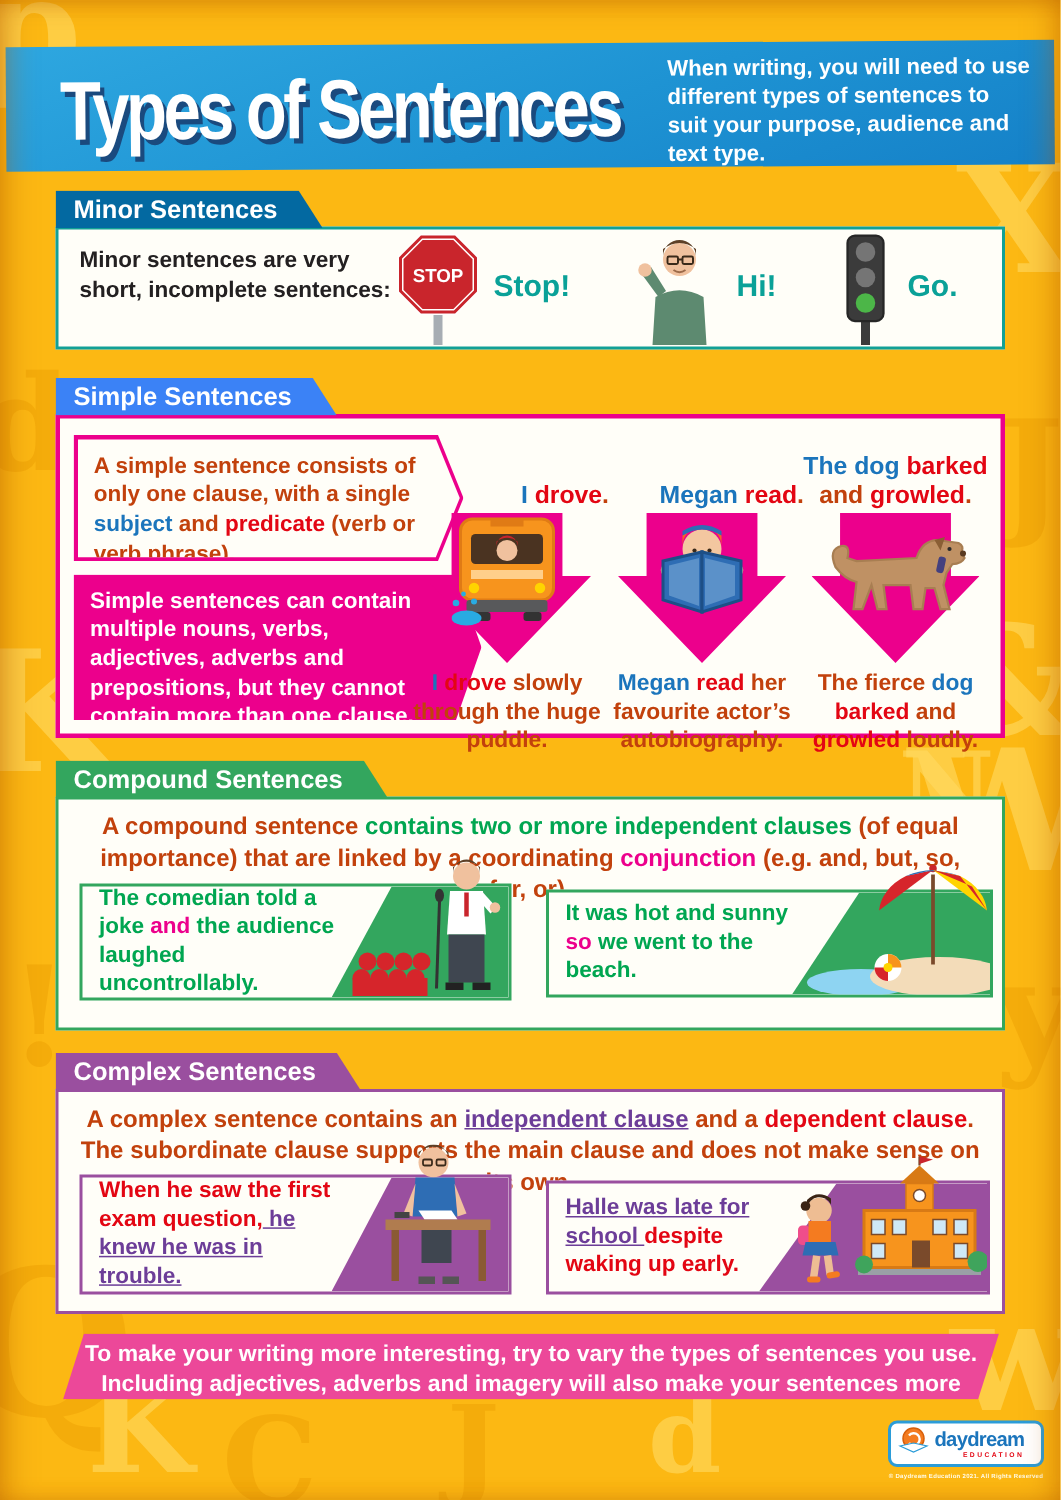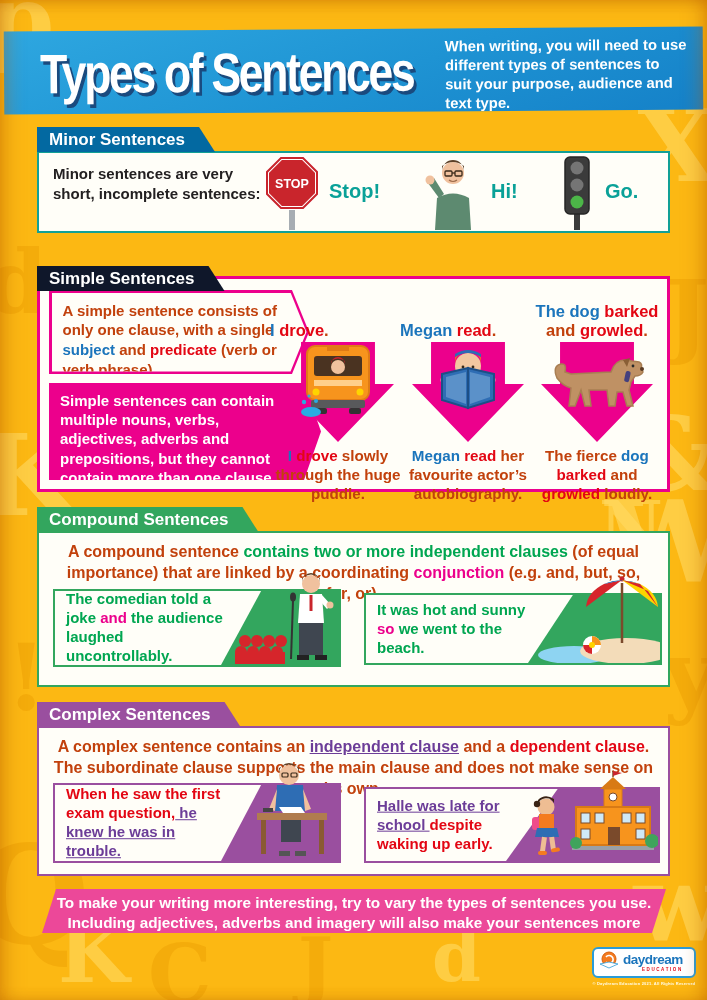--- a/index.html
+++ b/index.html
@@ -22,21 +22,21 @@
     inset 0 12px 16px -10px rgba(186,96,0,.45),inset 0 -10px 14px -10px rgba(186,96,0,.3);}
   
   .banner{position:absolute;left:4px;top:29px;width:699px;height:83px;z-index:1;
     background:linear-gradient(160deg,#2ea7e0 0%,#1e93d3 55%,#1581c8 100%);transform:rotate(-.4deg);}
   .title{position:absolute;left:36px;top:16px;margin:0;color:#fff;font-size:47px;letter-spacing:-2.5px;
     white-space:nowrap;transform:scale(.95,1.18);transform-origin:0 60%;text-shadow:3px 3px 0 #1a4a7e;}
   .intro{position:absolute;right:14px;top:9px;width:244px;margin:0;color:#fff;font-size:14.8px;line-height:1.28;}
   
   .tab{position:absolute;left:37px;height:25px;z-index:2;color:#fff;font-size:17px;line-height:25px;
     padding:0 30px 0 12px;clip-path:polygon(0 0,calc(100% - 16px) 0,100% 100%,0 100%);}
-  .tab-minor{top:127px;background:#0369a1;} .tab-simple{top:266px;background:#0f172a;}
+  .tab-minor{top:127px;background:#0369a1;} .tab-simple{top:252px;background:#3b82f6;}
   .tab-compound{top:507px;background:#33a65e;} .tab-complex{top:702px;background:#9a4f9f;}
   
   .panel{position:absolute;left:37px;width:633px;z-index:1;background:#fffef8;box-sizing:border-box;}
   .panel-minor{top:151px;height:82px;border:2px solid #12a096;}
   .panel-simple{top:276px;height:216px;border:3px solid #ec008c;}
   .panel-compound{top:531px;height:156px;border:2px solid #33a65e;overflow:visible;}
   .panel-complex{top:726px;height:150px;border:2px solid #9a4f9f;overflow:visible;}
   
   .c-dark{color:#c2410c;} .c-blue{color:#1b75bc;} .c-red{color:#e30613;} .c-green{color:#00a651;}
   .c-pink{color:#ec008c;} .c-purple{color:#6c3d98;text-decoration:underline;}
@@ -49,21 +49,21 @@
   
   .defbox{position:absolute;left:9px;top:11px;width:260px;height:84px;background:#ec008c;
     clip-path:polygon(0 0,calc(100% - 17px) 0,100% 50%,calc(100% - 17px) 100%,0 100%);}
   .defbox-in{position:absolute;inset:2.5px;background:#fffef8;box-sizing:border-box;padding:8px 24px 8px 11px;
     font-size:15px;line-height:1.33;clip-path:polygon(0 0,calc(100% - 16px) 0,100% 50%,calc(100% - 16px) 100%,0 100%);}
   .notebox{position:absolute;left:9px;top:104px;width:272px;height:97px;background:#ec008c;color:#fff;
     box-sizing:border-box;padding:8px 26px 8px 11px;font-size:15px;line-height:1.28;
     clip-path:polygon(0 0,calc(100% - 17px) 0,100% 50%,calc(100% - 17px) 100%,0 100%);}
   .col{position:absolute;top:13px;width:136px;text-align:center;}
   .col1{left:230px;} .col2{left:360px;} .col3{left:490px;width:134px;}
-  .short{height:47px;display:flex;align-items:flex-end;justify-content:flex-start;font-size:16.5px;line-height:1.12;}
+  .short{height:47px;display:flex;align-items:flex-end;justify-content:flex-end;font-size:16.5px;line-height:1.12;}
   .arrow{position:relative;width:112px;height:100px;margin:3px auto 0;}
   .arrow-shape{position:absolute;inset:0;background:#ec008c;
     clip-path:polygon(17% 0,83% 0,83% 42%,100% 42%,50% 100%,0 42%,17% 42%);}
   .arrow svg{position:absolute;left:50%;transform:translateX(-50%);}
   .long{margin-top:4px;font-size:15.2px;line-height:1.25;}
   
   .def{position:absolute;top:9px;left:14px;right:14px;text-align:center;font-size:16px;line-height:1.3;color:#232021;}
   .ex-box{position:absolute;background:#fffef8;box-sizing:border-box;overflow:visible;}
   .cb1{left:14px;top:56px;width:288px;height:78px;border:2px solid #33a65e;}
   .cb2{left:325px;top:60px;width:298px;height:72px;border:2px solid #33a65e;}

